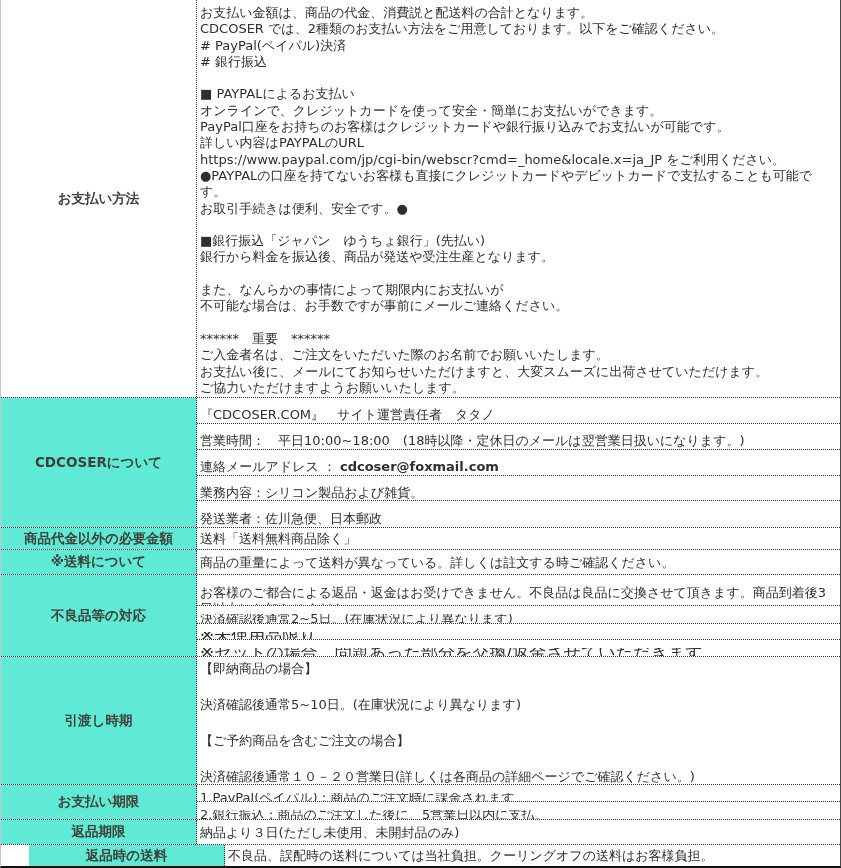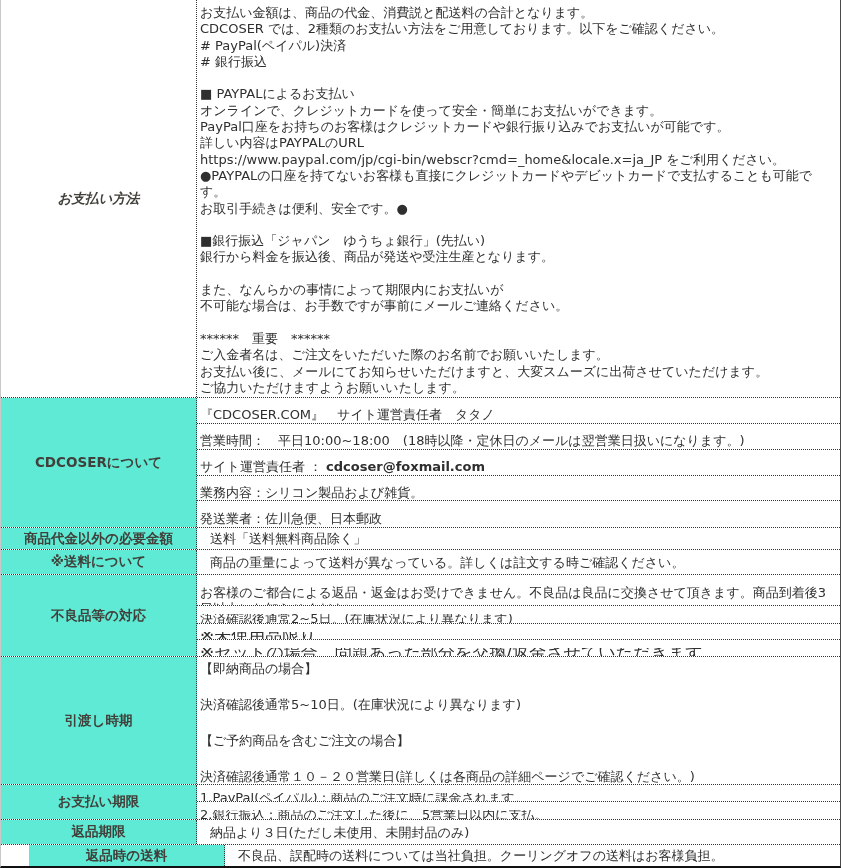--- a/index.html
+++ b/index.html
@@ -35,21 +35,21 @@
     display: flex;
     align-items: center;
     justify-content: center;
     text-align: center;
     font-weight: bold;
     font-size: 13.5px;
     color: #41403a;
     padding: 0 4px;
     overflow: hidden;
   }
-  .label-cell.white-bg { background: #ffffff; font-style: italic; }
+  .label-cell.white-bg { background: #ffffff; }
   .content-cell {
     flex: 1 1 auto;
     min-width: 0;
     box-sizing: border-box;
     overflow: hidden;
     display: flex;
     flex-direction: column;
   }
   .text-block {
     padding: 5px 3px;
@@ -65,21 +65,21 @@
     display: flex;
     align-items: center;
     overflow: hidden;
     line-height: 15px;
     margin-top: 8px;
   }
   .content-cell .subrow:last-child { border-bottom: none; }
   .subrow.top-align { align-items: flex-start; padding-top: 2px; line-height: 16px; justify-content: center; }
   .subrow.tight { font-size: 17px; line-height: 13px; }
   .single-line {
-    padding: 2px 13px;
+    padding: 2px 3px;
     display: flex;
     align-items: center;
     flex: 1;
     overflow: hidden;
     line-height: 15px;
   }
   .email { font-weight: bold; margin-left: 4px; }
 </style>
 </head>
 <body>
@@ -122,21 +122,21 @@
       <span>CDCOSERについて</span>
     </div>
     <div class="content-cell">
       <div class="subrow" style="height:26px">
         <span>『CDCOSER.COM』　サイト運営責任者　タタノ</span>
       </div>
       <div class="subrow" style="height:26px">
         <span>営業時間：　平日10:00~18:00　(18時以降・定休日のメールは翌営業日扱いになります。)</span>
       </div>
       <div class="subrow" style="height:26px">
-        <span>サイト運営責任者 ：</span>
+        <span>連絡メールアドレス ：</span>
         <span class="email">cdcoser@foxmail.com</span>
       </div>
       <div class="subrow" style="height:26px">
         <span>業務内容：シリコン製品および雑貨。</span>
       </div>
       <div class="subrow" style="height:26px">
         <span>発送業者：佐川急便、日本郵政</span>
       </div>
     </div>
   </div>

